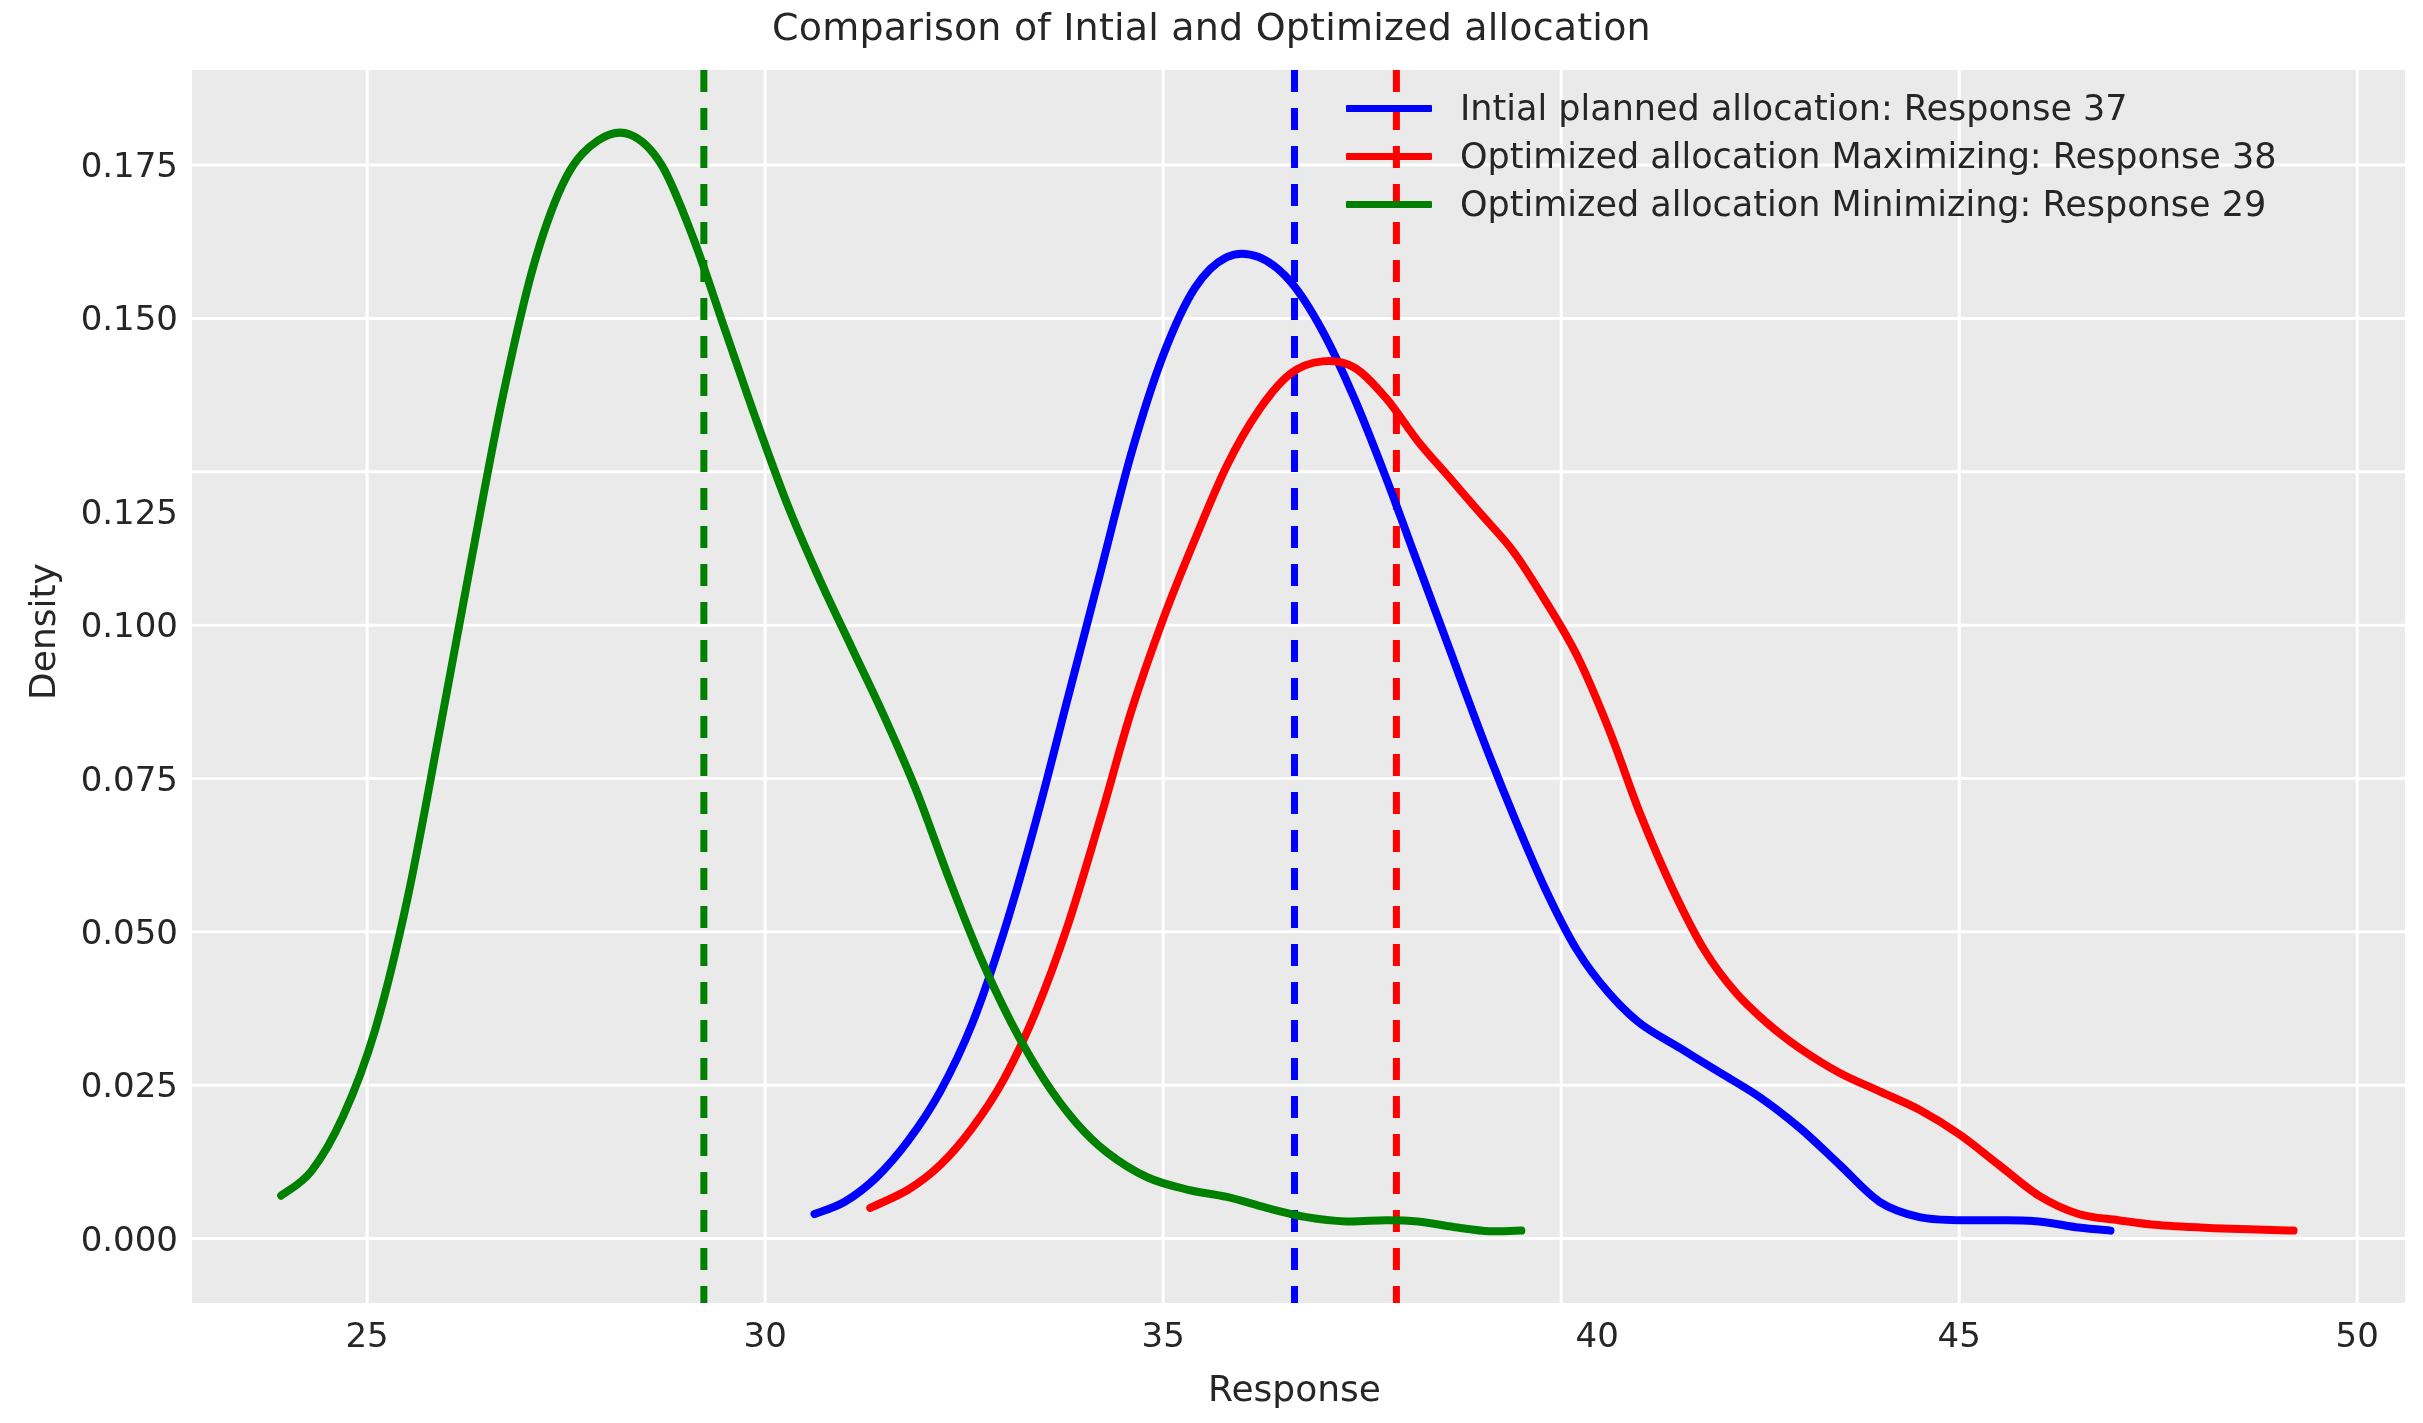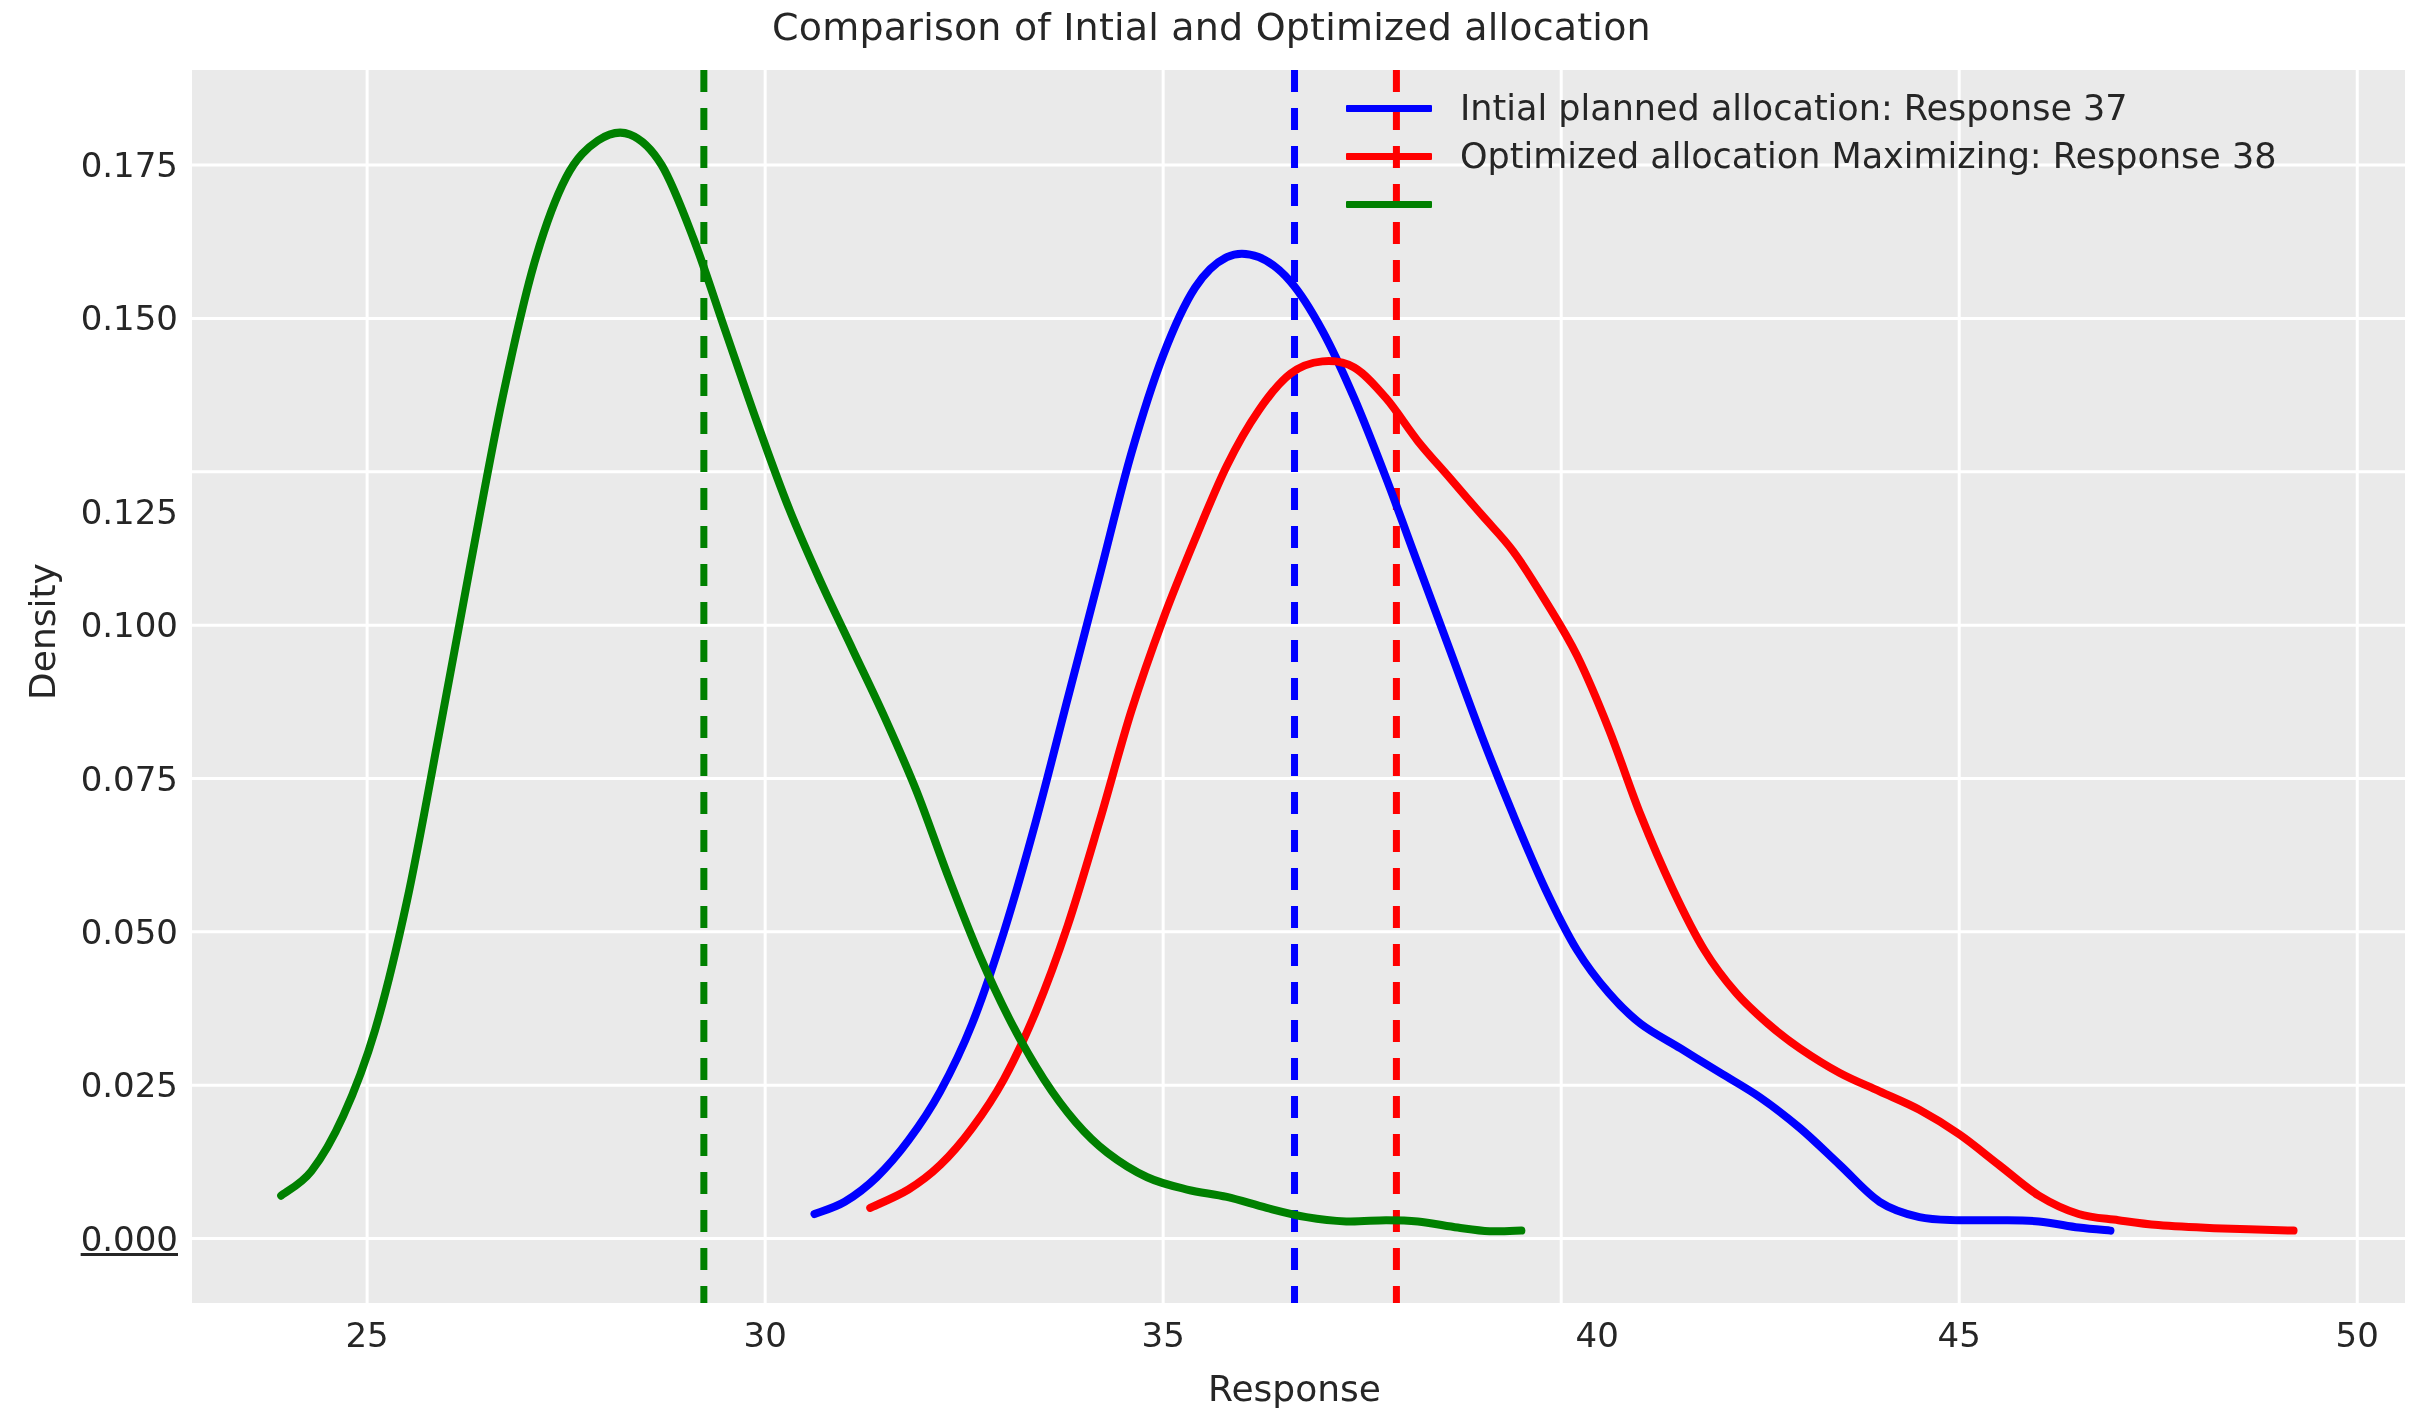--- a/index.html
+++ b/index.html
@@ -90,21 +90,21 @@
 
   <div id="xticks">
       <div class="xtick" style="left: 367.129px;">25</div>
       <div class="xtick" style="left: 765.151px;">30</div>
       <div class="xtick" style="left: 1163.17px;">35</div>
       <div class="xtick" style="left: 1561.19px; margin-left: 36px;">40</div>
       <div class="xtick" style="left: 1959.22px;">45</div>
       <div class="xtick" style="left: 2357.24px; text-align: right;">50</div>
     </div>
   <div id="yticks">
-      <div class="ytick" style="top: 1238.59px; right: 2245px; left: auto; text-decoration: underline;">0.000</div>
+      <div class="ytick" style="top: 1238.59px; right: 2245px; left: auto;">0.000</div>
       <div class="ytick" style="top: 1085.23px; right: 2245px; left: auto;">0.025</div>
       <div class="ytick" style="top: 931.873px; right: 2245px; left: auto;">0.050</div>
       <div class="ytick" style="top: 778.515px; right: 2245px; left: auto;">0.075</div>
       <div class="ytick" style="top: 625.157px; right: 2245px; left: auto;">0.100</div>
       <div class="ytick" style="top: 471.799px; right: 2245px; left: auto; margin-top: 40px;">0.125</div>
       <div class="ytick" style="top: 318.44px; right: 2245px; left: auto;">0.150</div>
       <div class="ytick" style="top: 165.082px; right: 2245px; left: auto;">0.175</div>
     </div>
 
   <div id="xlabel">Response</div>
@@ -114,15 +114,16 @@
       <div class="legend-row">
         <span class="legend-line" style="background: rgb(0, 0, 255);"></span>
         <span class="legend-label">Intial planned allocation: Response 37</span>
       </div>
       <div class="legend-row">
         <span class="legend-line" style="background: rgb(255, 0, 0);"></span>
         <span class="legend-label">Optimized allocation Maximizing: Response 38</span>
       </div>
       <div class="legend-row">
         <span class="legend-line" style="background: rgb(0, 128, 0);"></span>
+        <span class="legend-label">Optimized allocation Minimizing: Response 29</span>
       </div>
     </div>
 </div>
 
 </body></html>

